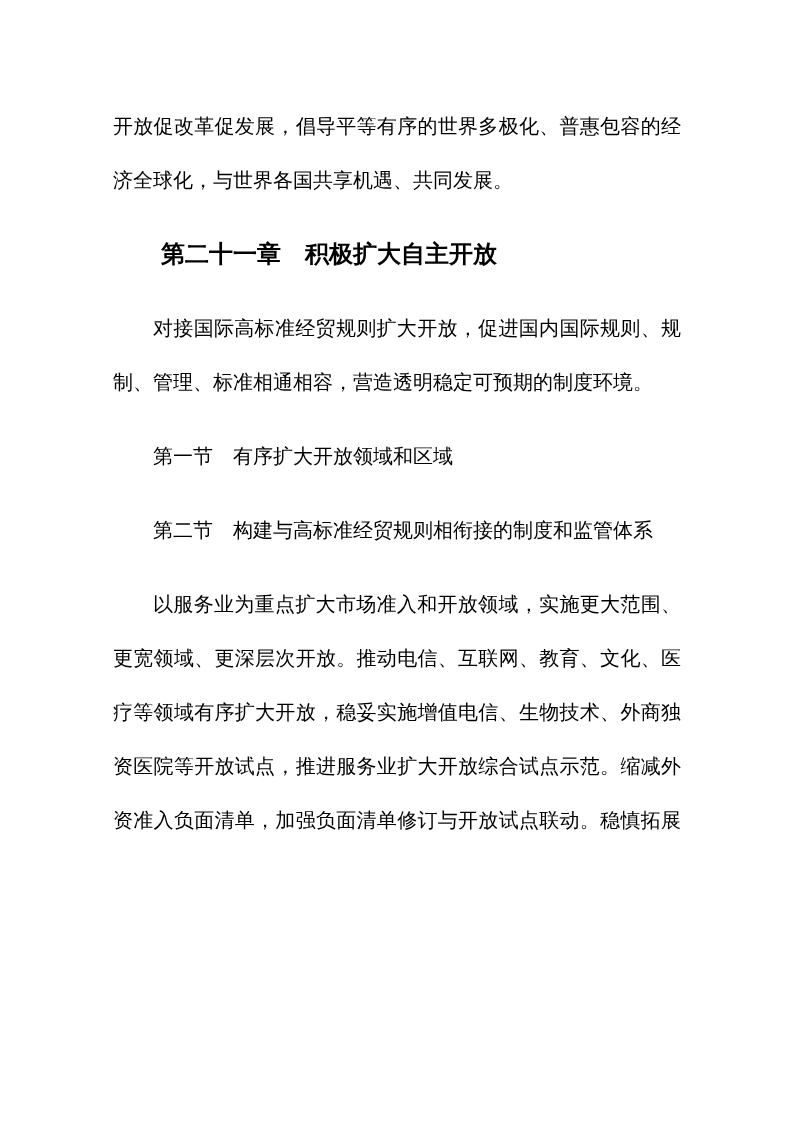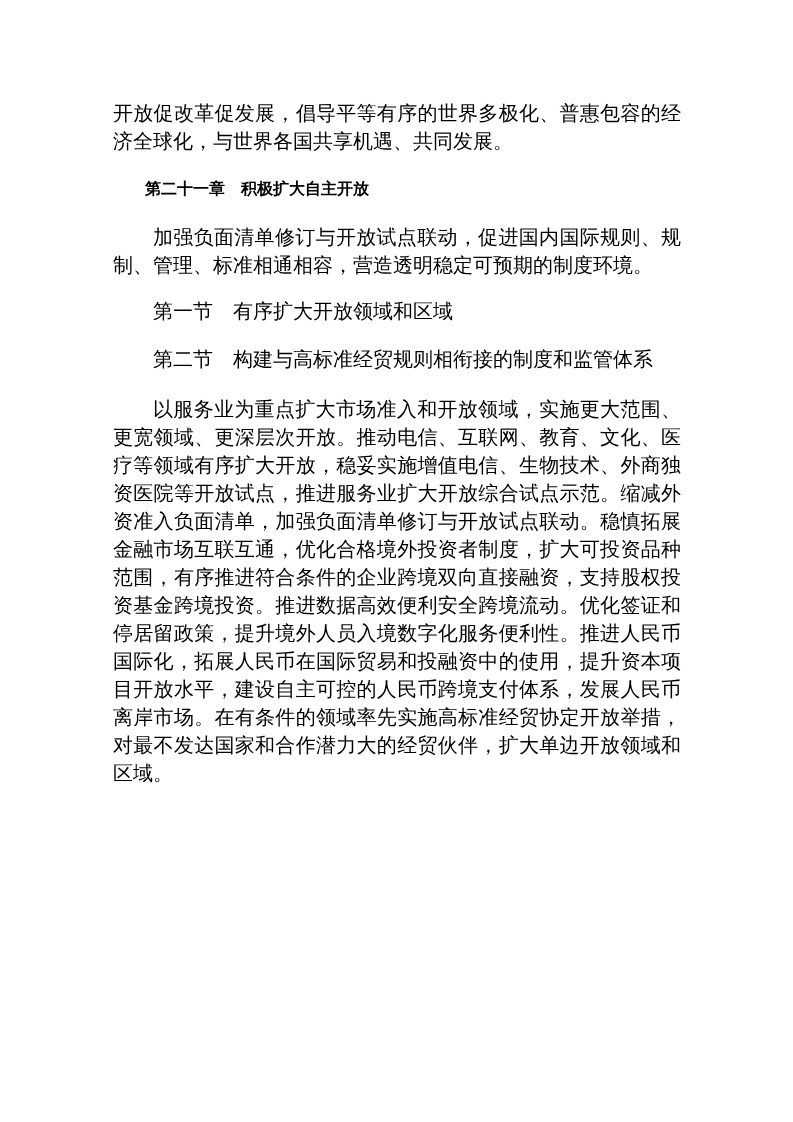--- a/index.html
+++ b/index.html
@@ -10,49 +10,48 @@
   .page {
     position: relative;
     width: 793px;
     height: 844px;
     box-sizing: border-box;
     background: #ffffff;
     color: #000000;
     padding: 99px 112px 0 113px;
     font-family: "Liberation Serif", "DejaVu Serif", serif;
     font-size: 20px;
-    line-height: 28px;
+    line-height: 54px;
     text-align: justify;
     overflow: hidden;
   }
   .block {
     margin: 0 0 20px 0;
     text-indent: 2em;
   }
   .no-indent {
     text-indent: 0;
   }
   .chapter-heading {
     font-family: Liberation Sans, sans-serif;
     font-weight: bold;
-    font-size: 16px;
+    font-size: 24px;
   }
   .section-heading {
     font-weight: normal;
-    font-family: Liberation Mono, monospace;
   }
 </style>
 </head>
 <body>
 
 <div class="page">
   <p class="block no-indent">开放促改革促发展，倡导平等有序的世界多极化、普惠包容的经济全球化，与世界各国共享机遇、共同发展。</p>
 
   <h2 class="block chapter-heading">第二十一章　积极扩大自主开放</h2>
 
-  <p class="block">加强负面清单修订与开放试点联动，促进国内国际规则、规制、管理、标准相通相容，营造透明稳定可预期的制度环境。</p>
+  <p class="block">对接国际高标准经贸规则扩大开放，促进国内国际规则、规制、管理、标准相通相容，营造透明稳定可预期的制度环境。</p>
 
   <p class="block section-heading">第一节　有序扩大开放领域和区域</p>
 
   <p class="block section-heading">第二节　构建与高标准经贸规则相衔接的制度和监管体系</p>
 
   <p class="block">以服务业为重点扩大市场准入和开放领域，实施更大范围、更宽领域、更深层次开放。推动电信、互联网、教育、文化、医疗等领域有序扩大开放，稳妥实施增值电信、生物技术、外商独资医院等开放试点，推进服务业扩大开放综合试点示范。缩减外资准入负面清单，加强负面清单修订与开放试点联动。稳慎拓展金融市场互联互通，优化合格境外投资者制度，扩大可投资品种范围，有序推进符合条件的企业跨境双向直接融资，支持股权投资基金跨境投资。推进数据高效便利安全跨境流动。优化签证和停居留政策，提升境外人员入境数字化服务便利性。推进人民币国际化，拓展人民币在国际贸易和投融资中的使用，提升资本项目开放水平，建设自主可控的人民币跨境支付体系，发展人民币离岸市场。在有条件的领域率先实施高标准经贸协定开放举措，对最不发达国家和合作潜力大的经贸伙伴，扩大单边开放领域和区域。</p>
 </div>
 
 </body></html>

